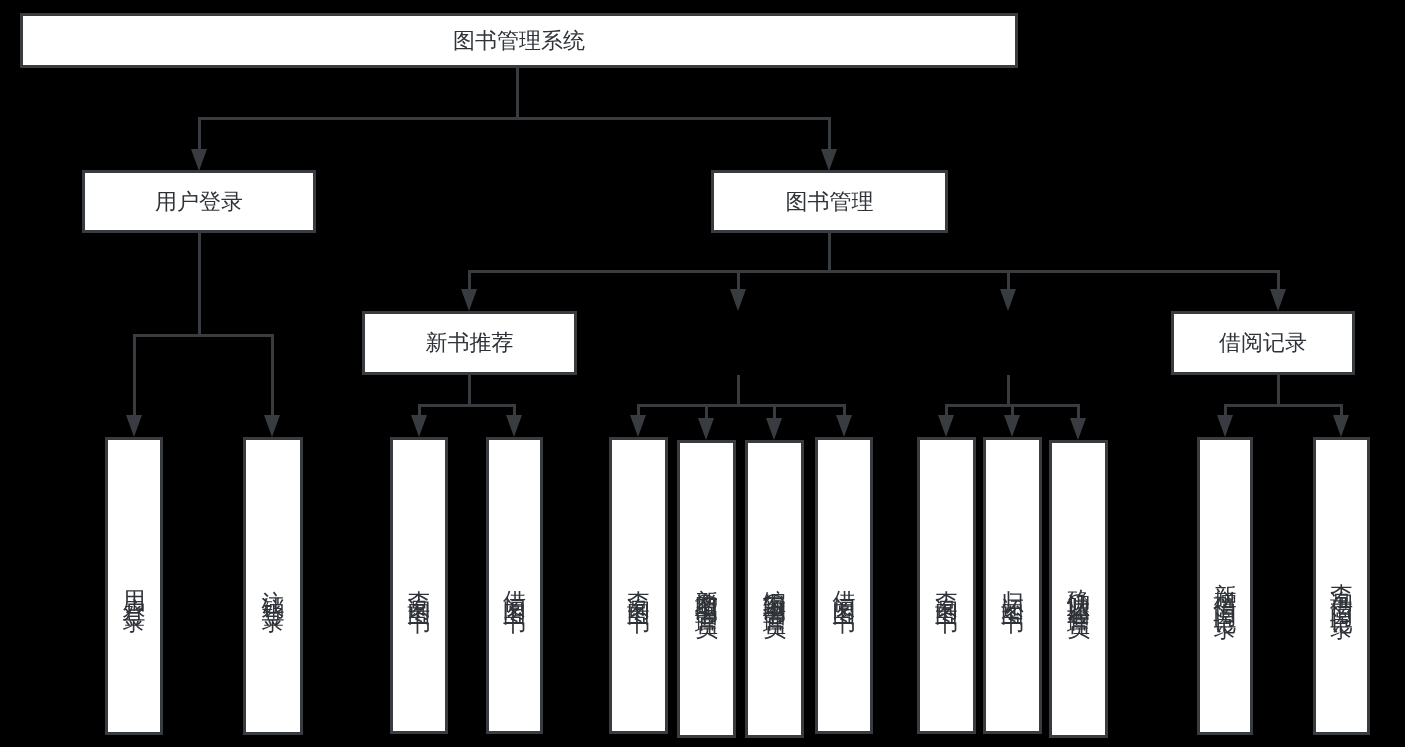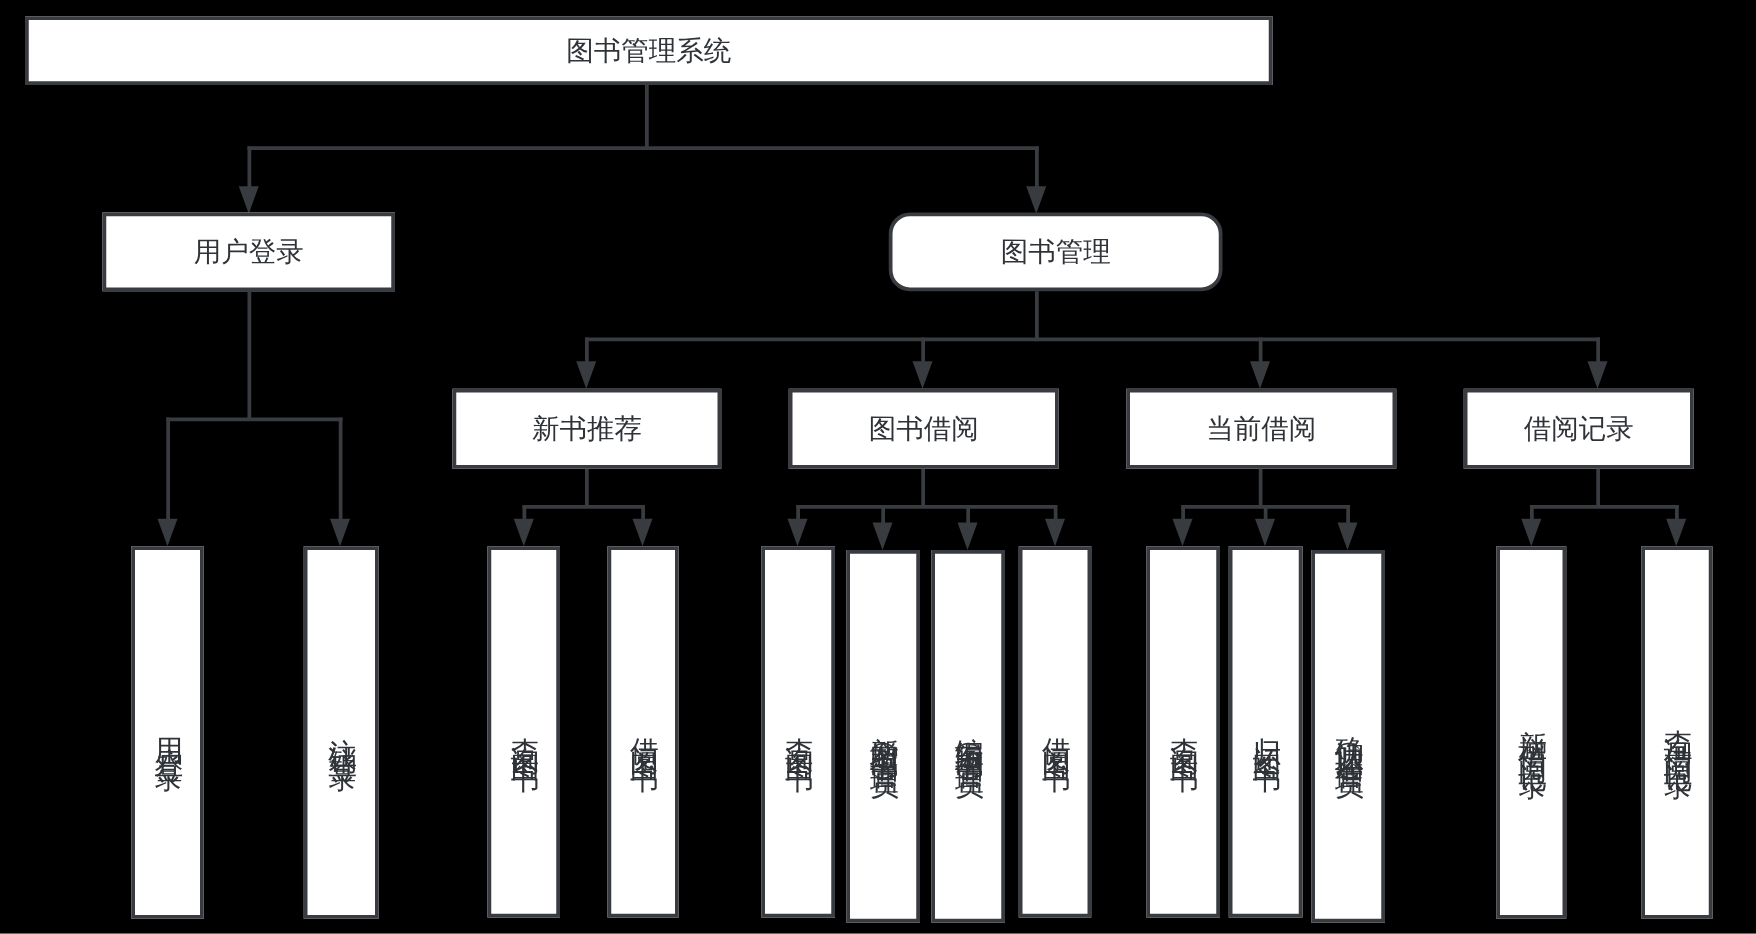--- a/index.html
+++ b/index.html
@@ -34,21 +34,21 @@
   <div class="vline" style="left:516px;top:68px;height:51px;"></div>
   <div class="hline" style="left:198px;top:117px;width:633px;"></div>
   <div class="vline" style="left:198px;top:117px;height:36px;"></div>
   <div class="arr" style="left:191px;top:149px;"></div>
   <div class="vline" style="left:828px;top:117px;height:36px;"></div>
   <div class="arr" style="left:821px;top:149px;"></div>
 
   <div class="box" style="left:82px;top:170px;width:234px;height:63px;">
     <span class="lbl">用户登录</span>
   </div>
-  <div class="box" style="left:711px;top:170px;width:267px;height:63px;border-radius:17px;">
+  <div class="box" style="left:711px;top:170px;width:237px;height:63px;">
     <span class="lbl">图书管理</span>
   </div>
 
   <div class="vline" style="left:198px;top:233px;height:103px;"></div>
   <div class="hline" style="left:133px;top:334px;width:141px;"></div>
   <div class="vline" style="left:133px;top:334px;height:84px;"></div>
   <div class="arr" style="left:126px;top:415px;"></div>
   <div class="vline" style="left:271px;top:334px;height:84px;"></div>
   <div class="arr" style="left:264px;top:415px;"></div>
 
@@ -58,26 +58,20 @@
   <div class="arr" style="left:461px;top:289px;"></div>
   <div class="vline" style="left:737px;top:270px;height:22px;"></div>
   <div class="arr" style="left:730px;top:289px;"></div>
   <div class="vline" style="left:1007px;top:270px;height:22px;"></div>
   <div class="arr" style="left:1000px;top:289px;"></div>
   <div class="vline" style="left:1277px;top:270px;height:22px;"></div>
   <div class="arr" style="left:1270px;top:289px;"></div>
 
   <div class="box" style="left:362px;top:311px;width:215px;height:64px;text-align:right;">
     <span class="lbl">新书推荐</span>
-  </div>
-  <div class="box" style="left:631px;top:311px;width:216px;height:64px;">
-    <span class="lbl">图书借阅</span>
-  </div>
-  <div class="box" style="left:901px;top:311px;width:216px;height:64px;">
-    <span class="lbl">当前借阅</span>
   </div>
   <div class="box" style="left:1171px;top:311px;width:184px;height:64px;">
     <span class="lbl">借阅记录</span>
   </div>
 
   <div class="vline" style="left:468px;top:375px;height:31px;"></div>
   <div class="hline" style="left:418px;top:404px;width:98px;"></div>
   <div class="vline" style="left:418px;top:404px;height:15px;"></div>
   <div class="arr" style="left:411px;top:415px;"></div>
   <div class="vline" style="left:513px;top:404px;height:15px;"></div>

